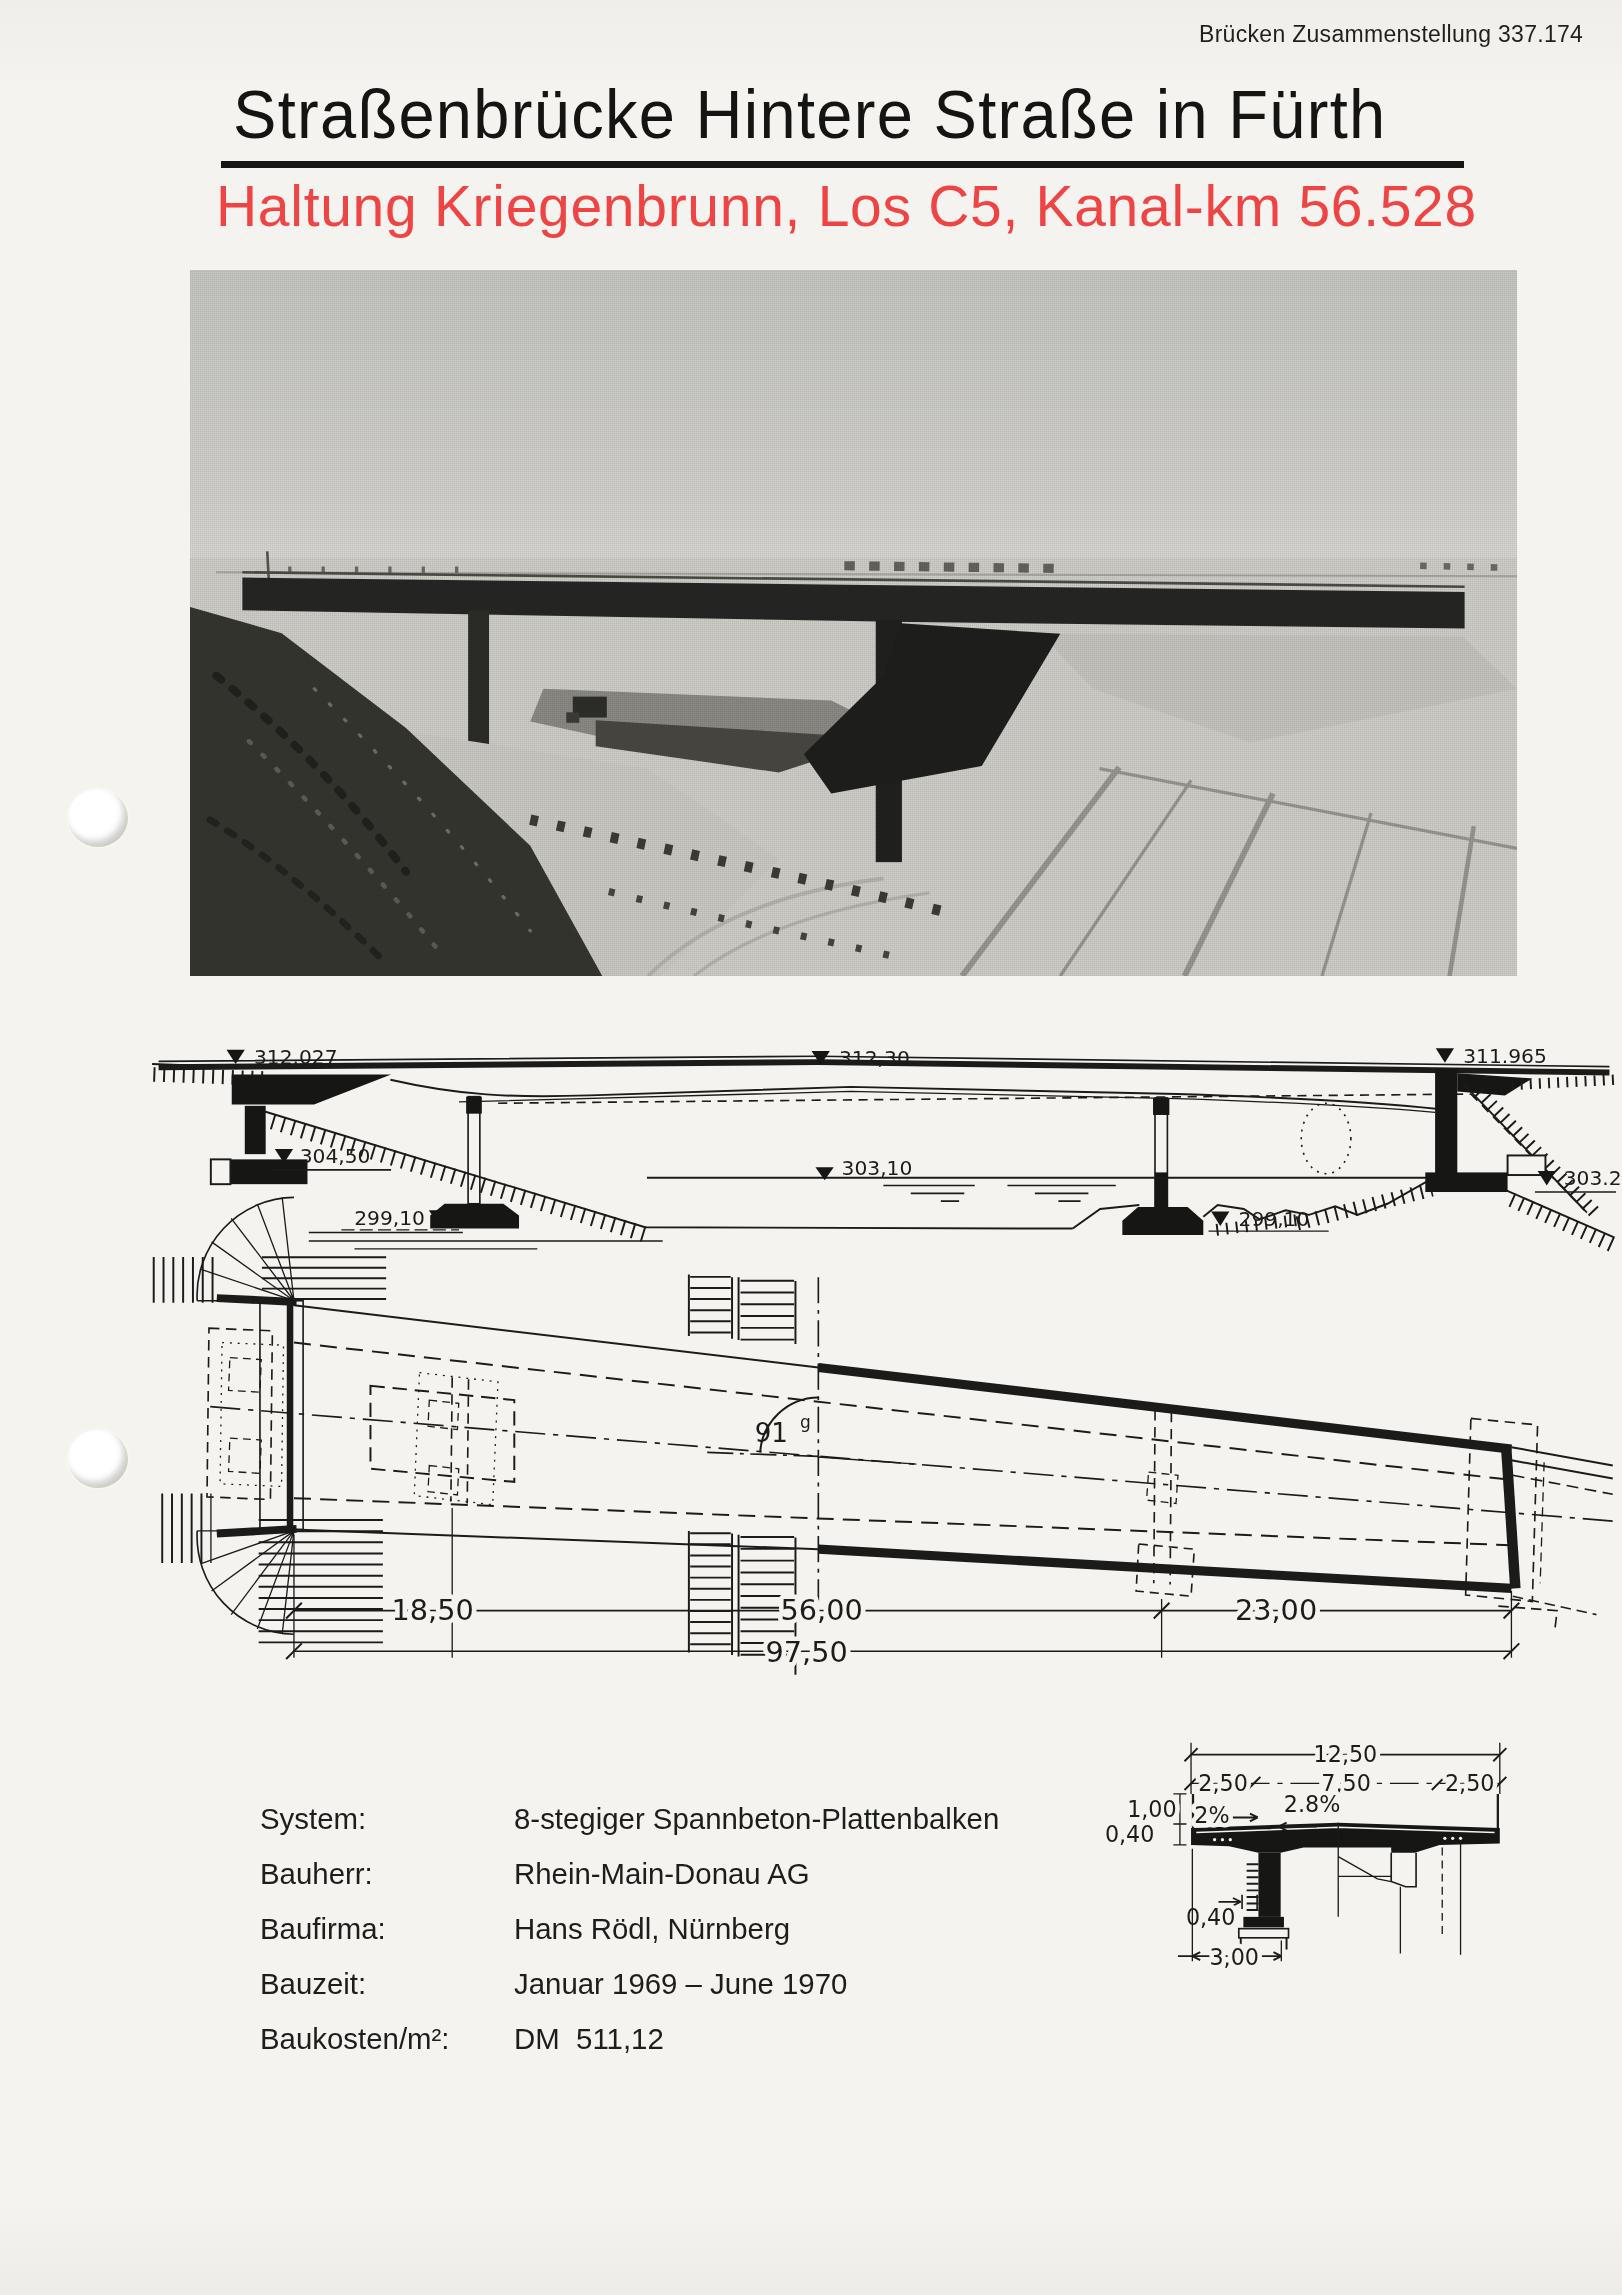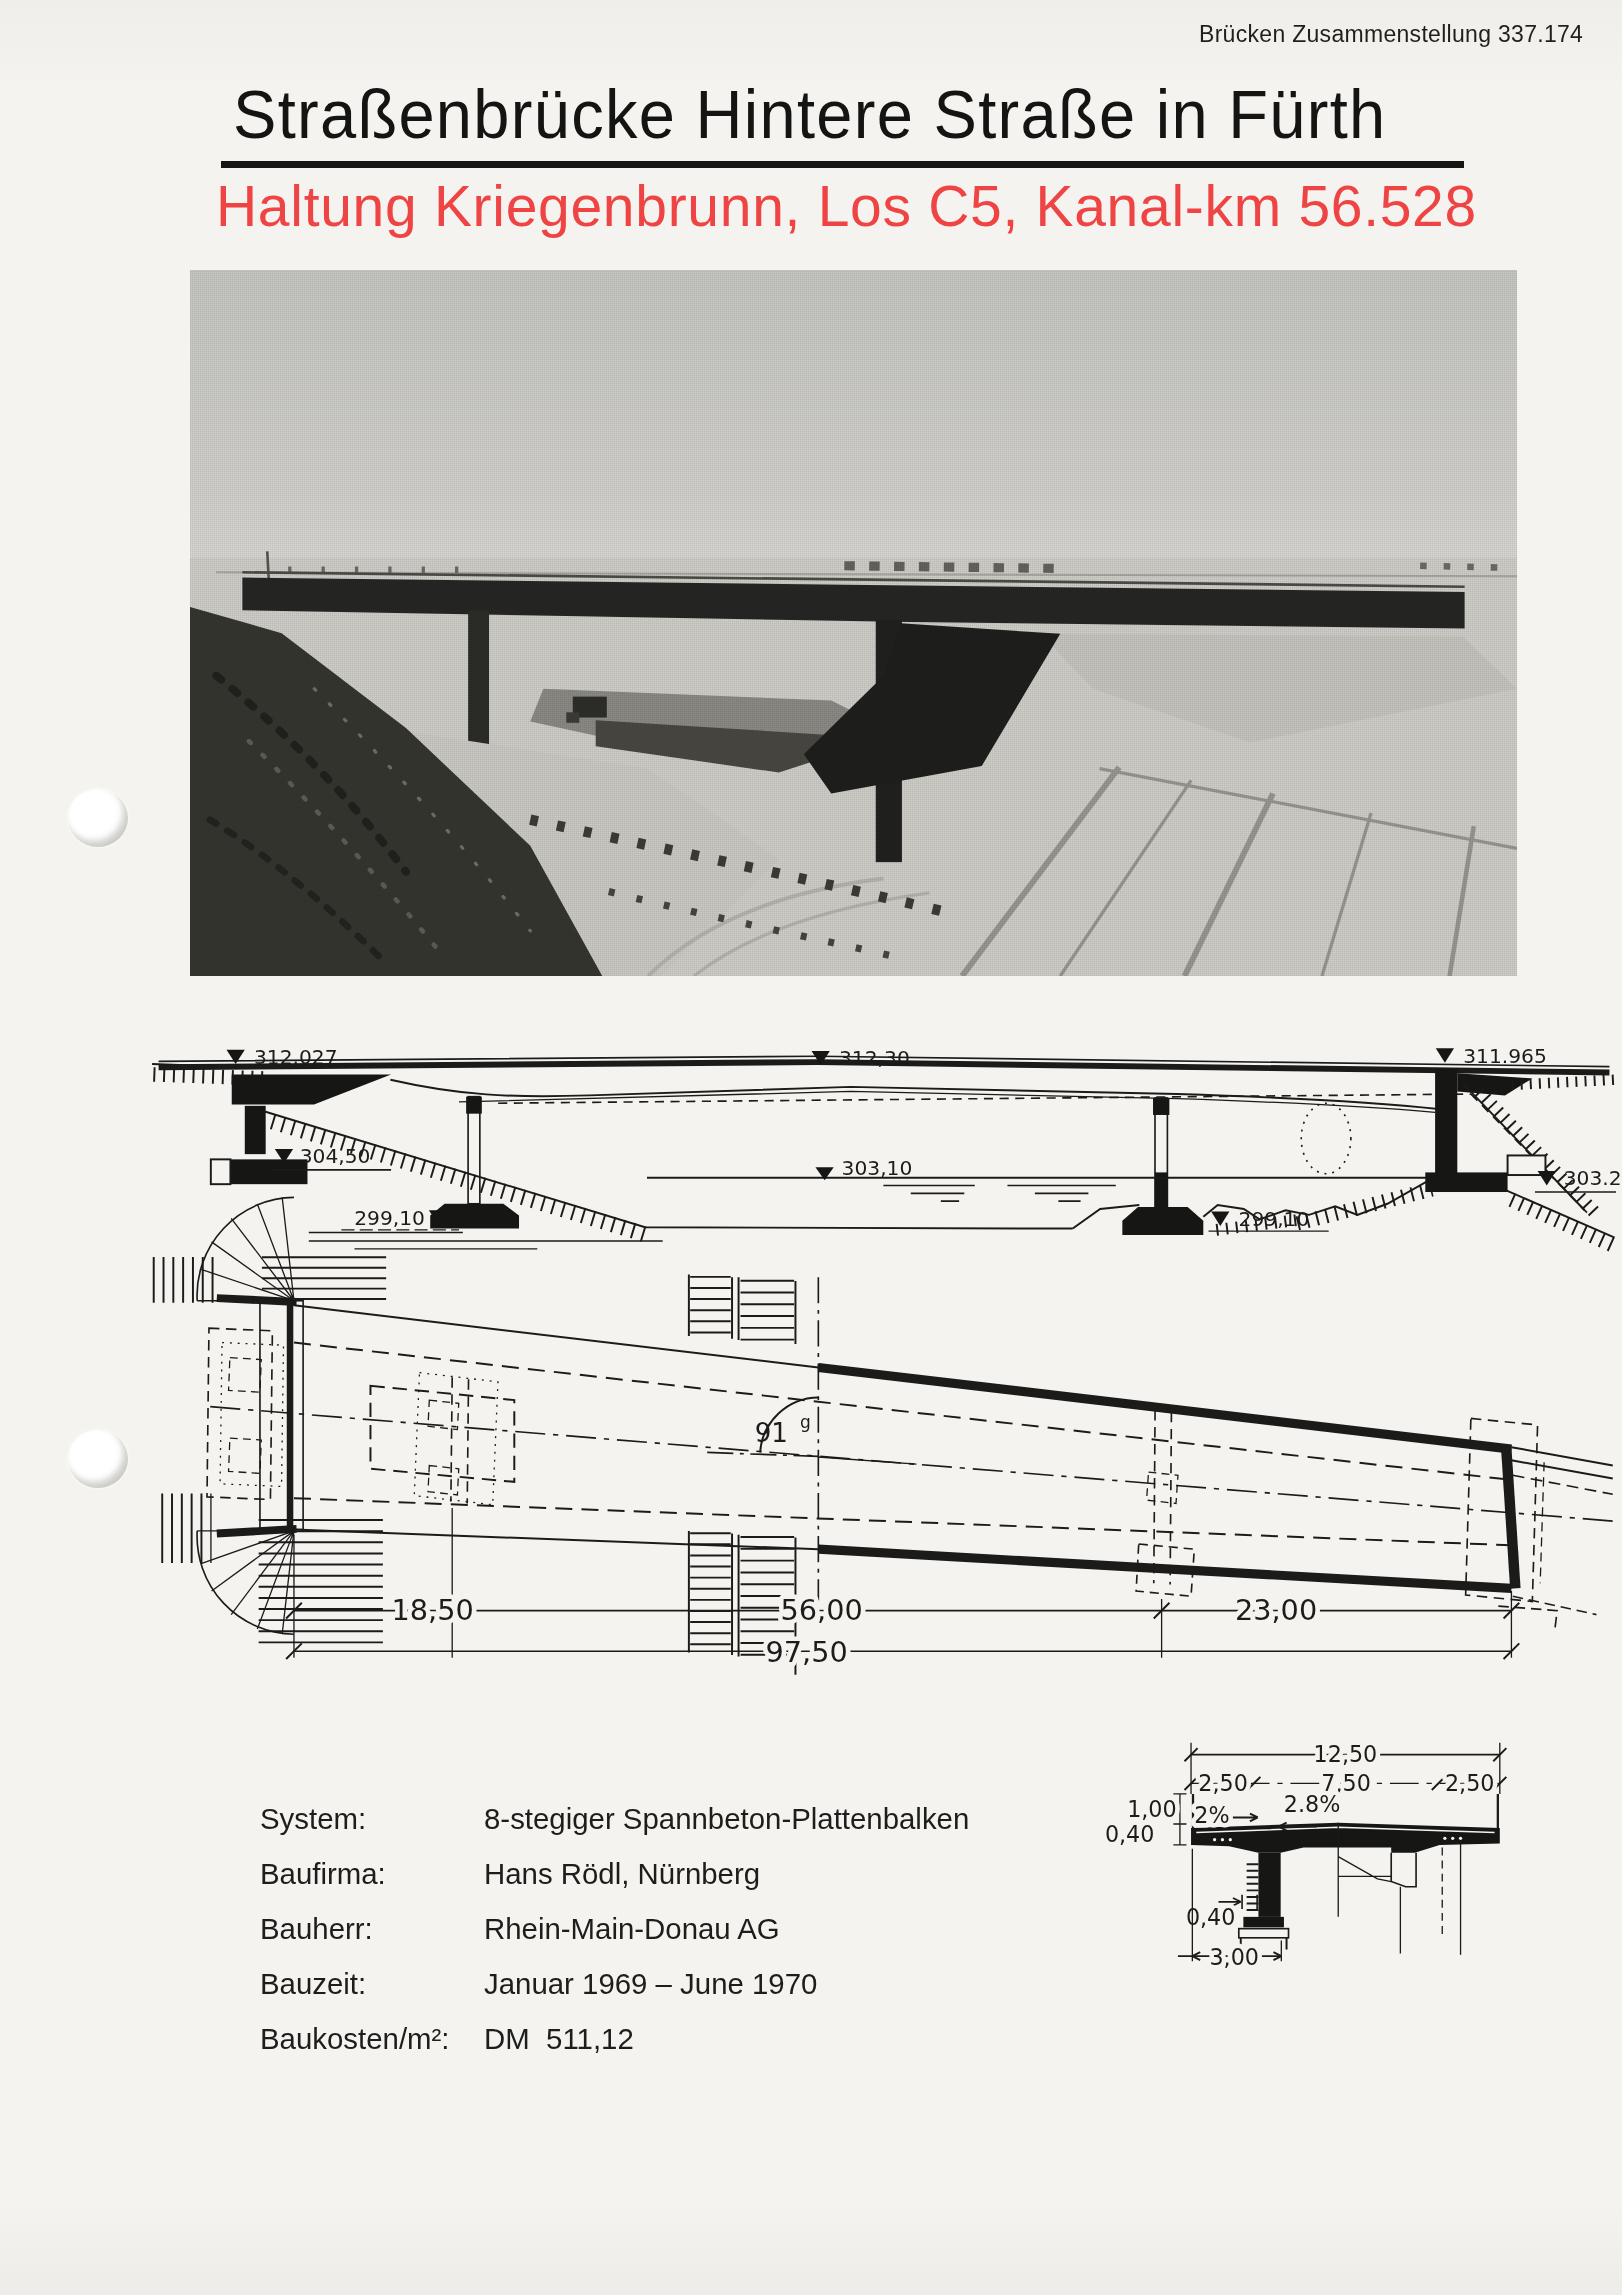--- a/index.html
+++ b/index.html
@@ -26,21 +26,21 @@
     box-shadow:inset -4.6px -5.9px 7.9px rgba(110,110,104,.28), 0 0 3.9px rgba(255,255,255,.9);
   }
   svg{overflow:visible;}
   svg text{font-family:"DejaVu Sans",sans-serif;fill:#1c1c1b;}
   .halo{paint-order:stroke;stroke:#f4f3ef;stroke-width:14px;stroke-linejoin:round;}
   .ln{stroke:#1b1b1a;fill:none;}
   .blk{fill:#161615;stroke:none;}
   .paper{fill:#f4f3ef;}
   .t30{font-size:31px;} .t34{font-size:34px;} .t40{font-size:40px;} .t44{font-size:44px;} .t26{font-size:26px;}
   .table{font-size:29.4px;color:#1d1d1c;}
-  .trow{display:flex;margin-bottom:24px;line-height:31px;}
+  .trow{display:flex;margin-bottom:24px;line-height:31px;gap:30px;}
   .tlabel{width:224px;flex:none;}
   .tvalue{white-space:pre;}
 </style>
 </head>
 <body>
 
 <div class="abs ref" style="left:1199px;top:21px;">Brücken Zusammenstellung 337.174</div>
 
 <div class="abs title" style="left:233px;top:77px;">Straßenbrücke Hintere Straße in Fürth</div>
 <div class="abs underline" style="left:221px;top:161px;width:1243px;"></div>
@@ -317,28 +317,28 @@
     <text class="t34 halo" x="1886" y="3004" text-anchor="middle">3,00</text>
   </g>
 </svg>
 
 <div class="abs table" style="left:260px;top:1803px;width:785px;">
   <div class="trow">
     <div class="tlabel">System:</div>
     <div class="tvalue">8-stegiger Spannbeton-Plattenbalken</div>
   </div>
   <div class="trow">
+    <div class="tlabel">Bauherr:</div>
+    <div class="tvalue">Rhein-Main-Donau AG</div>
+  </div>
+  <div class="trow">
     <div class="tlabel">Baufirma:</div>
     <div class="tvalue">Hans Rödl, Nürnberg</div>
   </div>
   <div class="trow">
-    <div class="tlabel">Bauherr:</div>
-    <div class="tvalue">Rhein-Main-Donau AG</div>
-  </div>
-  <div class="trow">
     <div class="tlabel">Bauzeit:</div>
     <div class="tvalue">Januar 1969 – June 1970</div>
   </div>
   <div class="trow">
     <div class="tlabel">Baukosten/m²:</div>
     <div class="tvalue">DM  511,12</div>
   </div>
 </div>
 
 <div class="abs punch" style="left:68px;top:789px;"></div>

